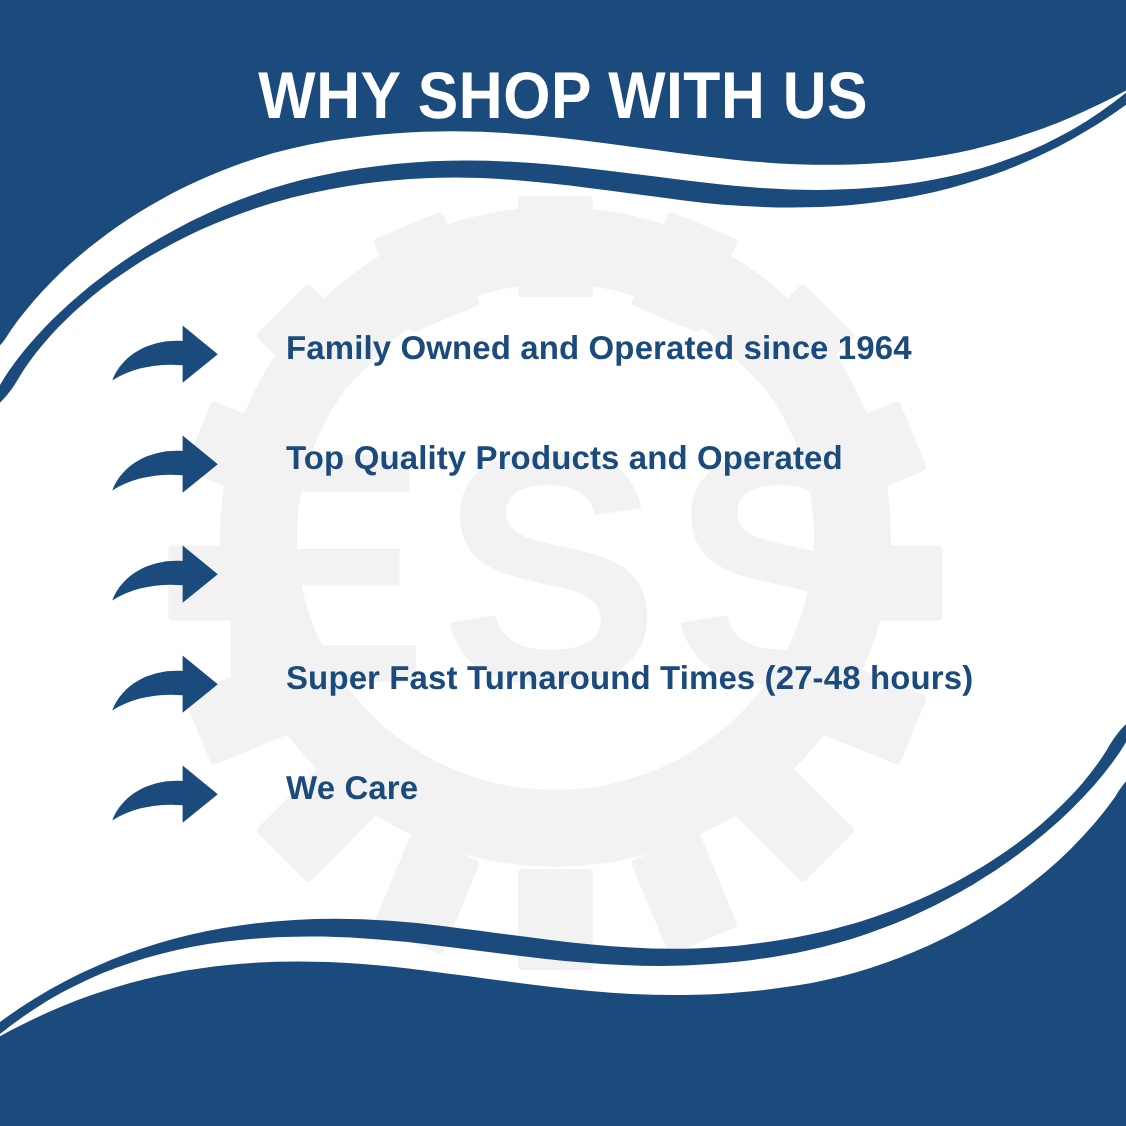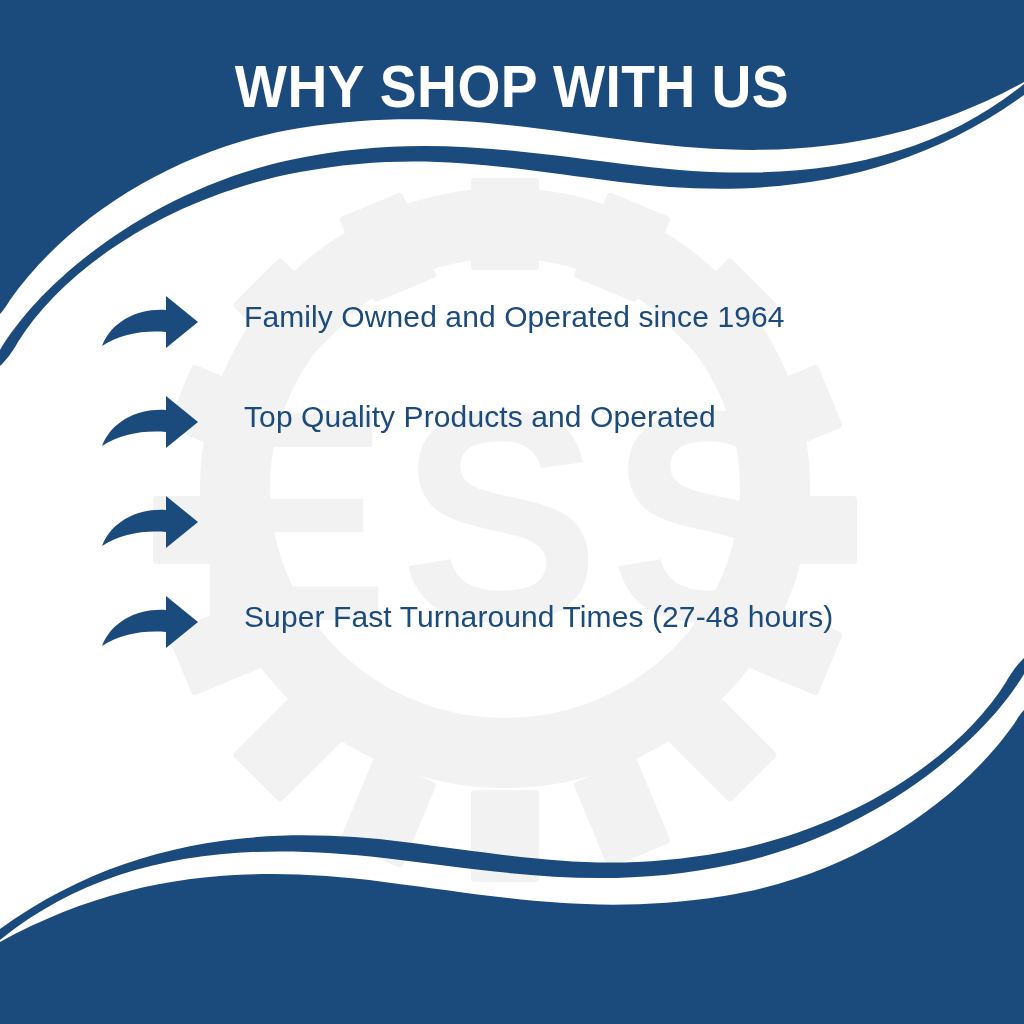--- a/index.html
+++ b/index.html
@@ -63,25 +63,25 @@
     align-items: flex-start;
   }
   .arrow-icon {
     flex: 0 0 auto;
     width: 100px;
     height: 58px;
     margin-top: 2px;
   }
   .benefit-label {
     flex: 1 1 auto;
-    margin-left: 44px;
+    margin-left: 60px;
     color: #1b4a7d;
     font-size: 30px;
     line-height: 38px;
-    font-weight: 400;
+    font-weight: 700;
     letter-spacing: 0.1px;
     white-space: nowrap;
     padding-top: 6px;
   }
 </style>
 </head>
 <body>
 
 <div id="stage">
 
@@ -213,16 +213,23 @@
     </div>
 
     <div class="benefit-row">
       <svg class="arrow-icon" viewBox="0 0 100 58">
         <path d="M2,52 C12,26 40,14 66,16 L66,2 L98,28 L66,54 L66,38
                  C44,36 20,40 2,52 Z" fill="#1b4a7d"></path>
       </svg>
       <span class="benefit-label">Super Fast Turnaround Times (27-48 hours)</span>
     </div>
 
+    <div class="benefit-row">
+      <svg class="arrow-icon" viewBox="0 0 100 58">
+        <path d="M2,52 C12,26 40,14 66,16 L66,2 L98,28 L66,54 L66,38
+                 C44,36 20,40 2,52 Z" fill="#1b4a7d"></path>
+      </svg>
+      <span class="benefit-label">We Care</span>
+    </div>
 
   </div>
 
 </div>
 
 </body></html>

